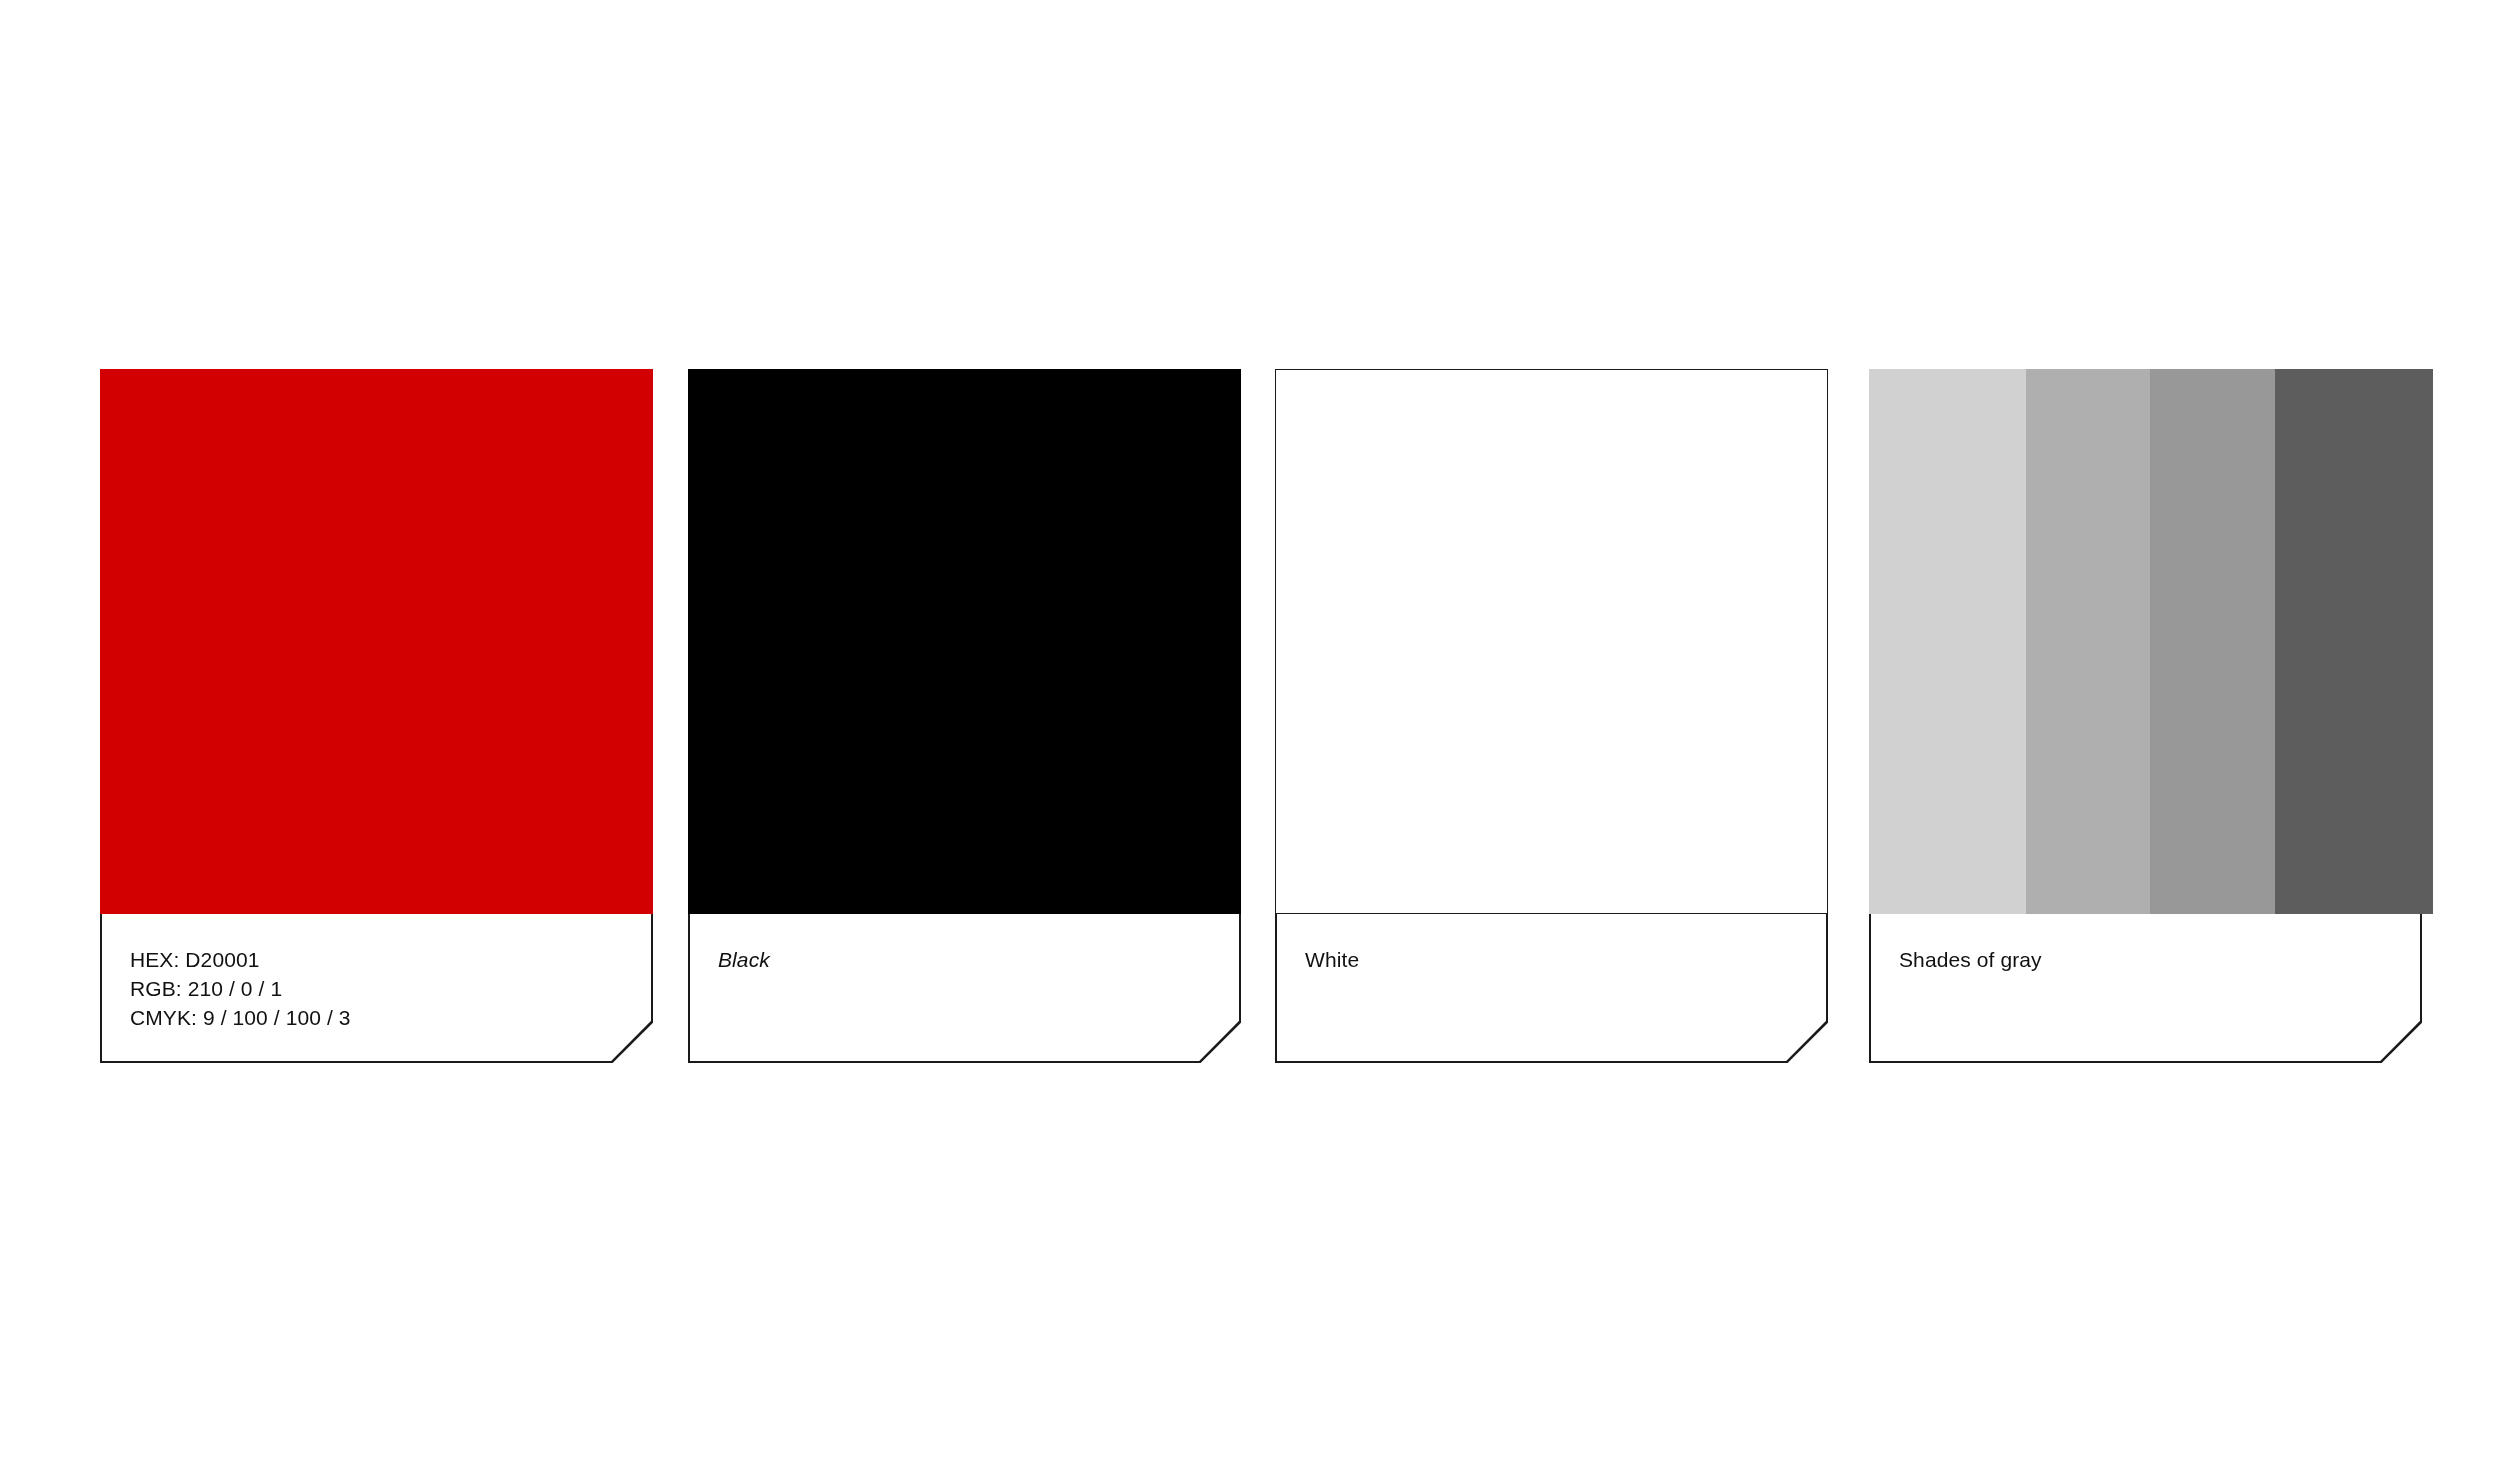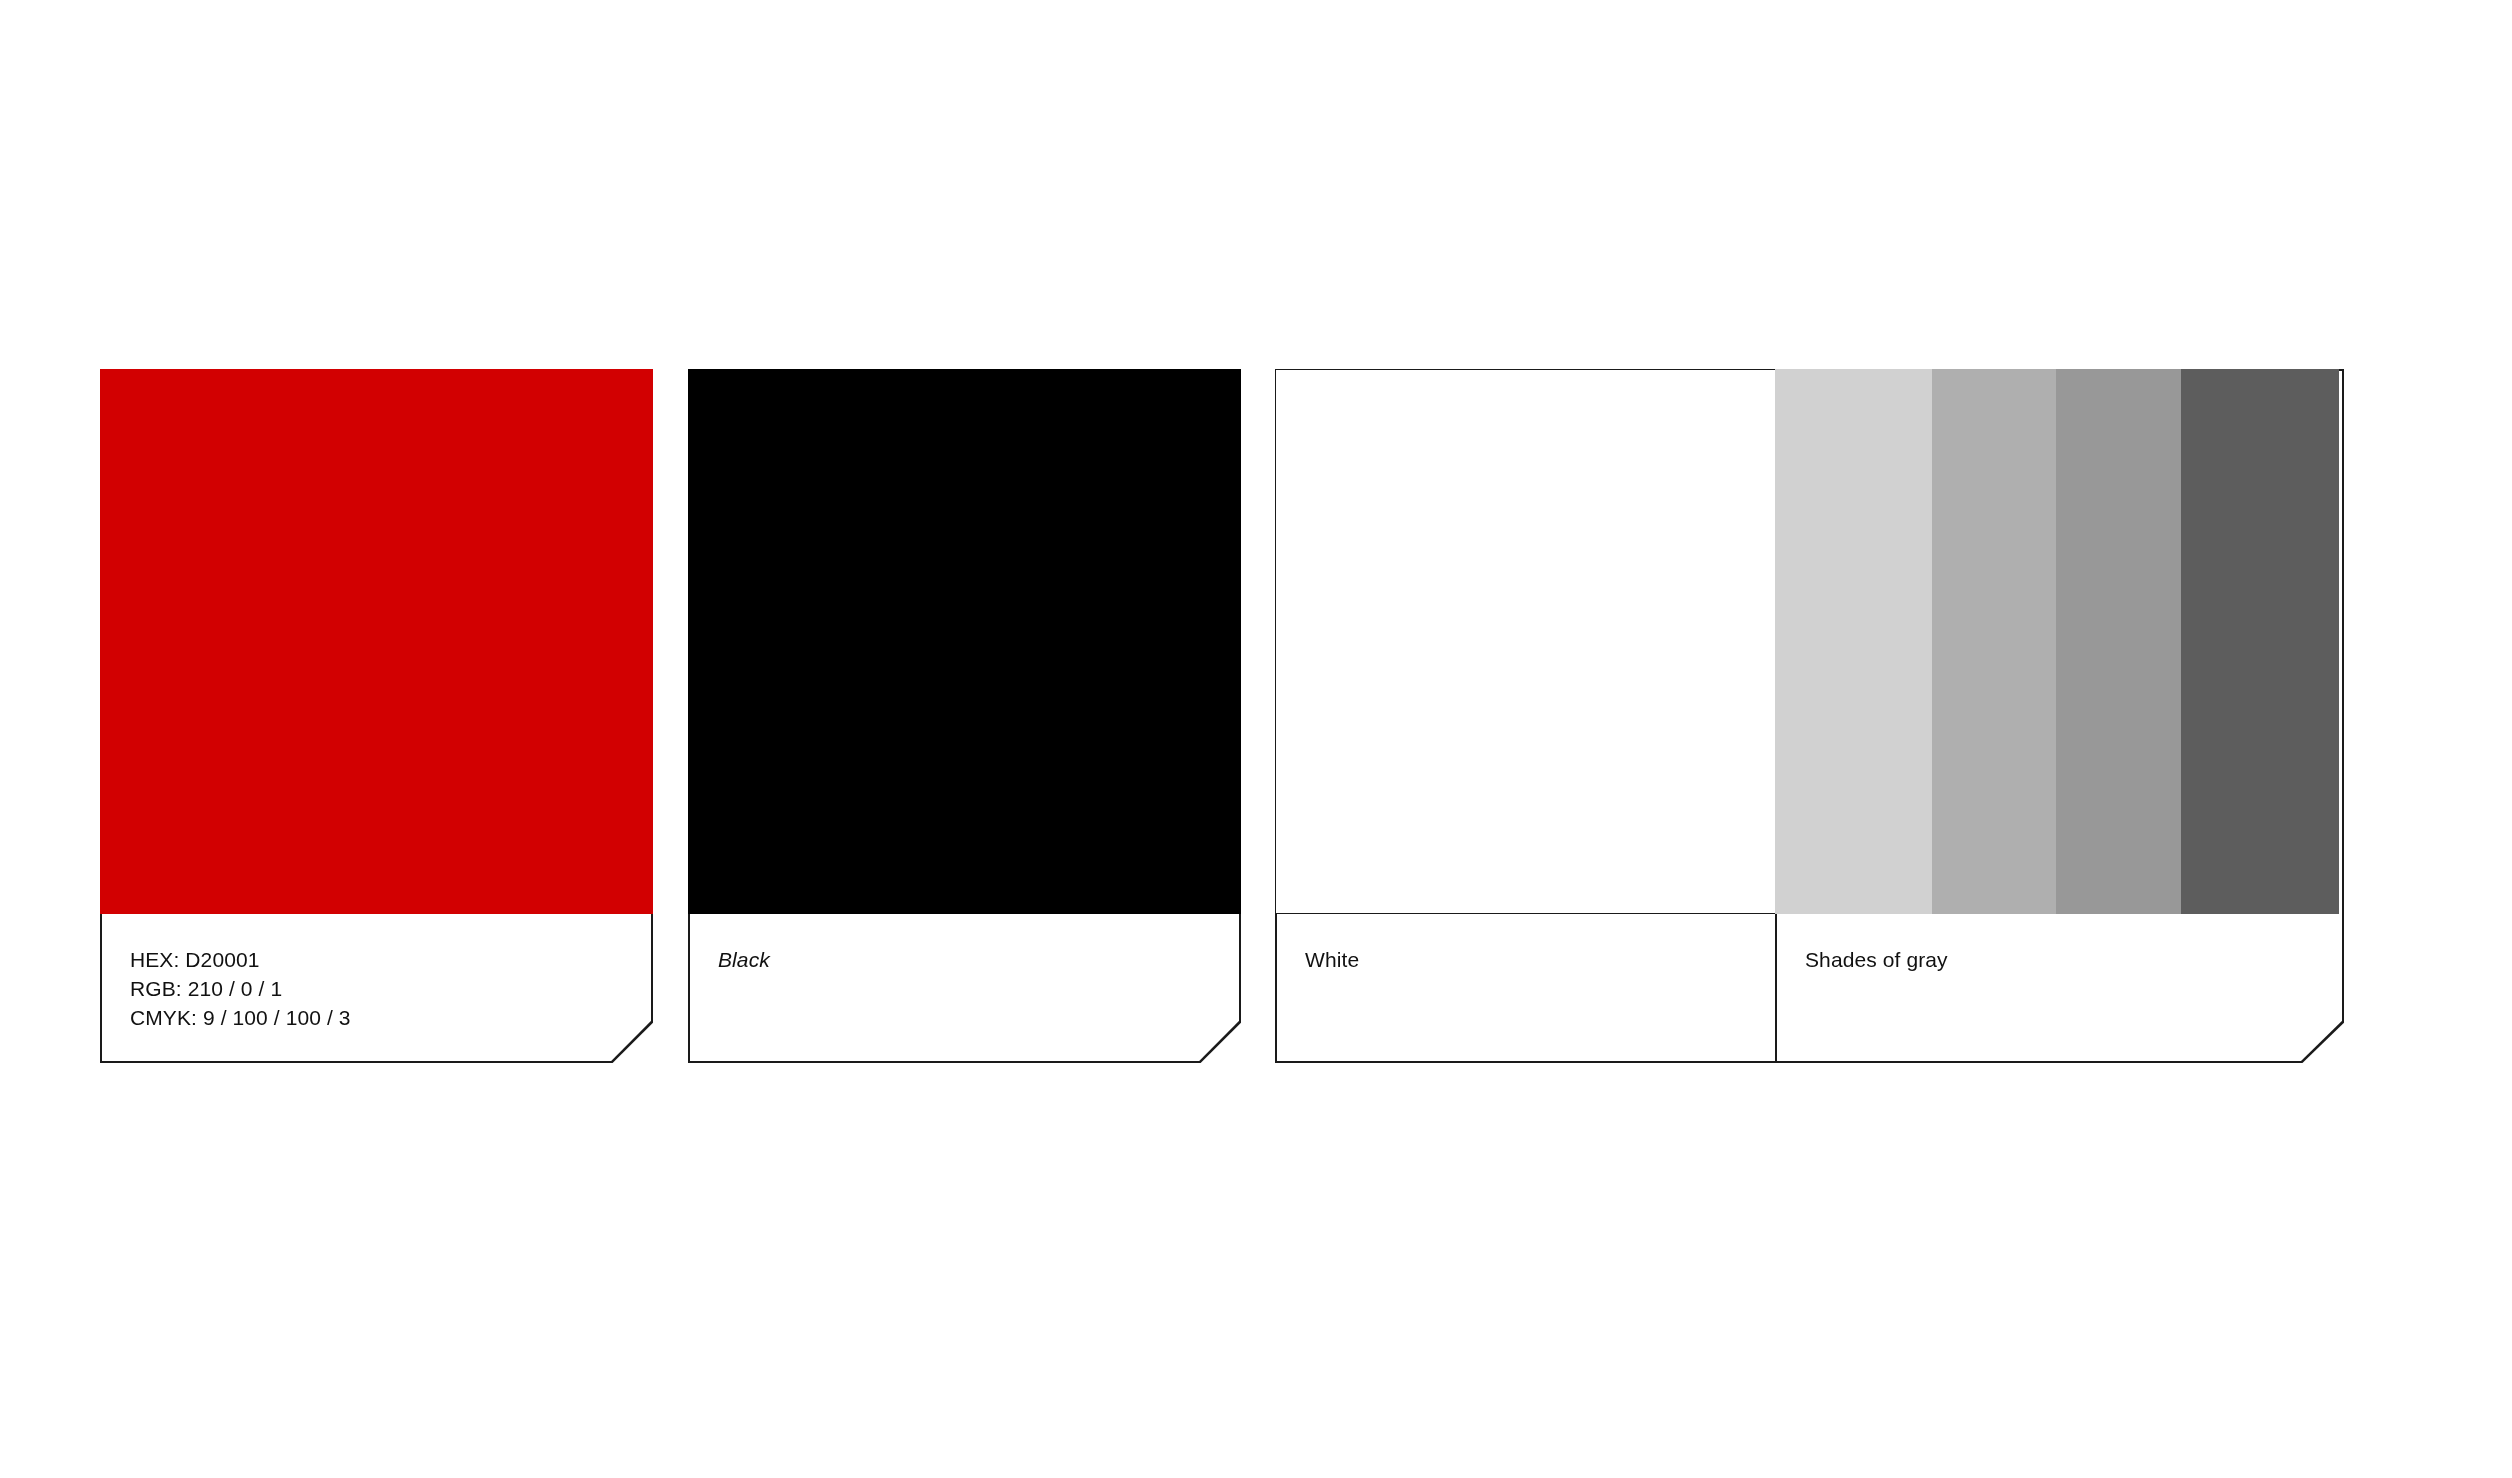--- a/index.html
+++ b/index.html
@@ -127,21 +127,21 @@
     </div>
     <div class="swatch-card" style="left: 1275px;">
       <div class="card-body"></div>
       <div class="chip chip-outlined">
         <div class="chip-fill" style="background: rgb(255, 255, 255);"></div>
       </div>
       <div class="caption">
         <div class="caption-line">White</div>
       </div>
     </div>
-    <div class="swatch-card" style="left: 1775px; padding-left: 16px;">
+    <div class="swatch-card" style="left: 1869px;">
       <div class="card-body"></div>
       <div class="chip chip-bleed">
         <div class="band-strip">
           <div class="band" style="width: 27.8%; background: rgb(209, 209, 209);"></div>
           <div class="band" style="width: 22.1%; background: rgb(175, 175, 175);"></div>
           <div class="band" style="width: 22.1%; background: rgb(152, 152, 152);"></div>
           <div class="band" style="width: 28%; background: rgb(93, 93, 93);"></div>
         </div>
       </div>
       <div class="caption">

